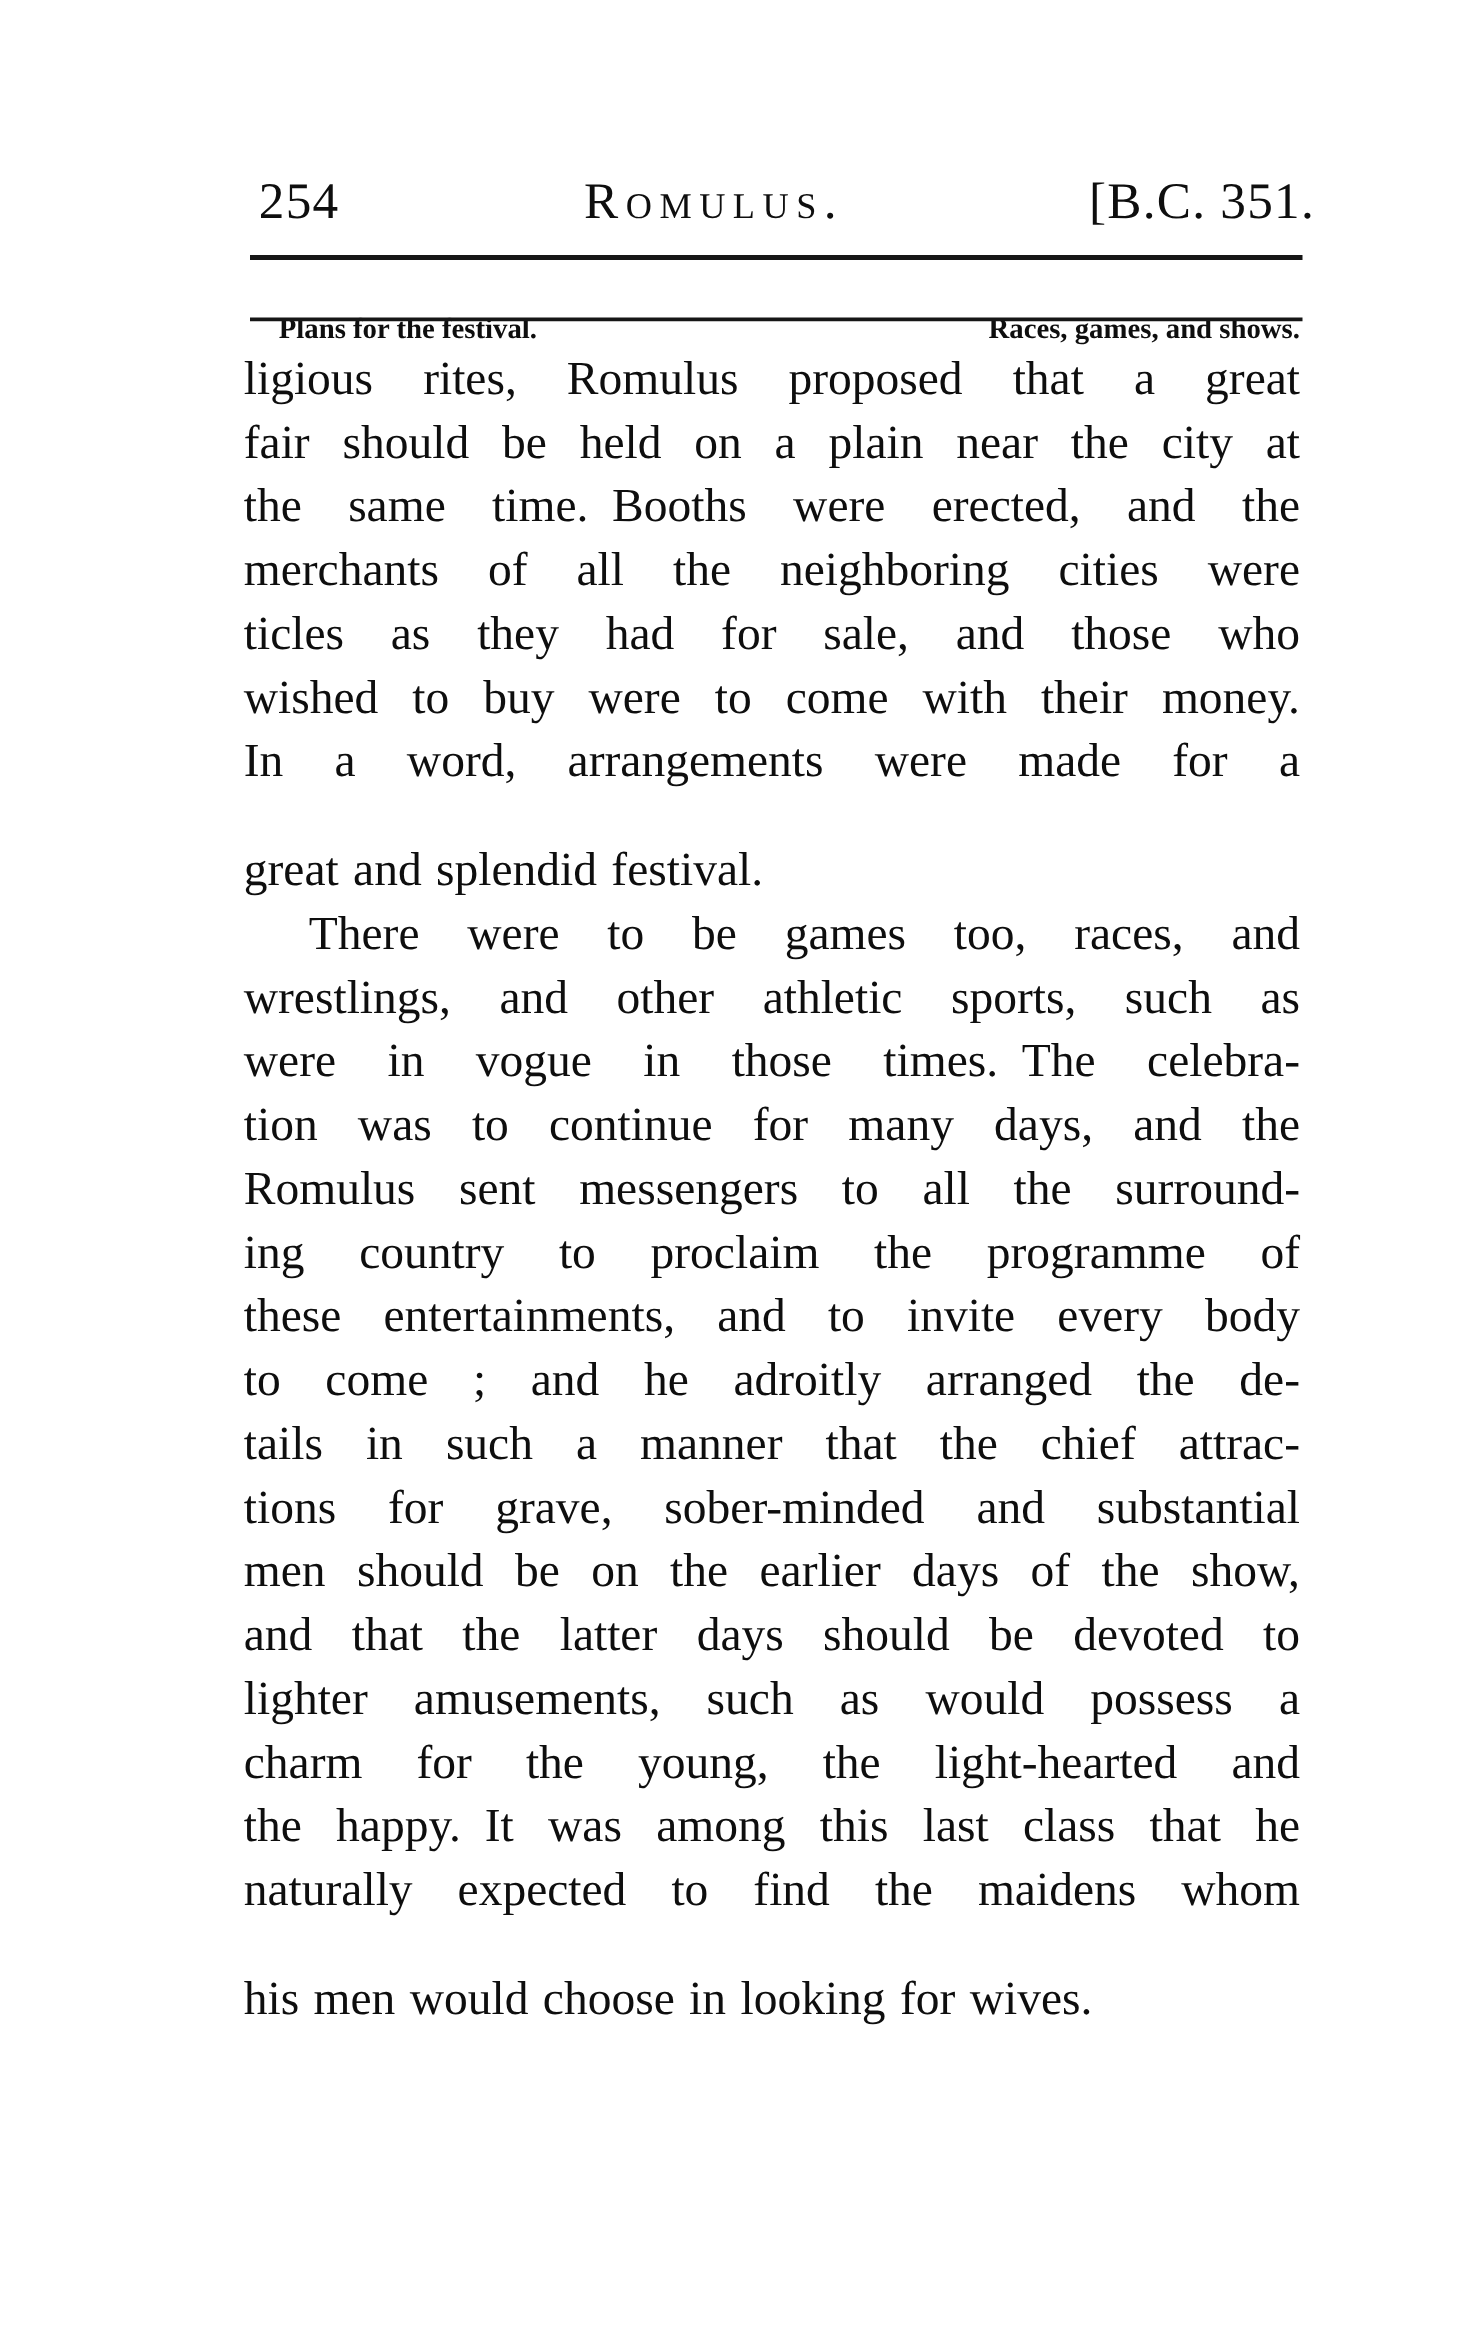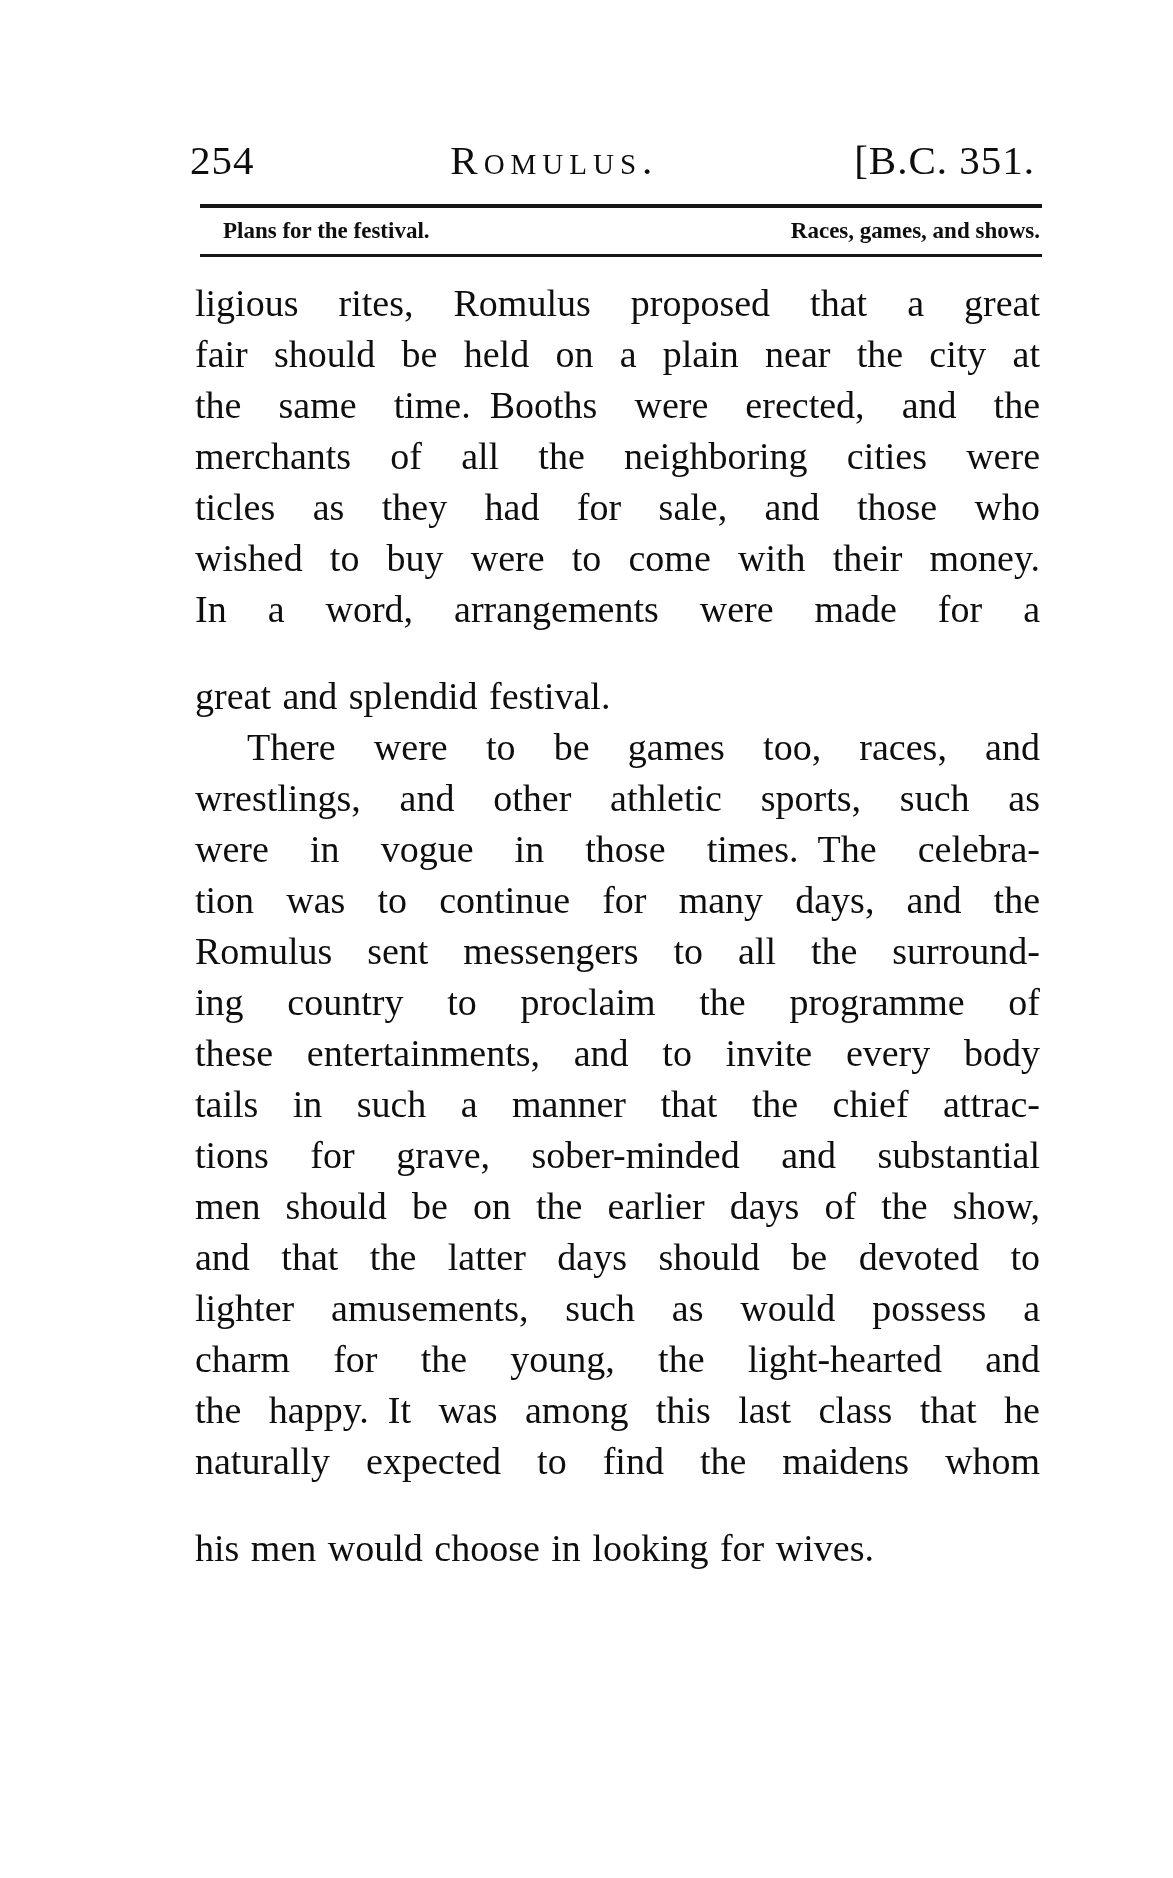--- a/index.html
+++ b/index.html
@@ -13,21 +13,21 @@
     height: 1878px;
     background: #ffffff;
     color: #0e0e0e;
     font-family: "Liberation Serif", "DejaVu Serif", serif;
     overflow: hidden;
   }
   
   #header-row {
     position: absolute;
     top: 136px;
-    left: 190px;
+    left: 207px;
     width: 845px;
     display: flex;
     align-items: baseline;
     font-size: 41px;
     line-height: 48px;
   }
   #page-number {
     flex: 0 0 auto;
     letter-spacing: 1px;
   }
@@ -57,21 +57,21 @@
     top: 212px;
     left: 195px;
     width: 845px;
     display: flex;
     justify-content: space-between;
     align-items: baseline;
     font-weight: bold;
     font-size: 23px;
     line-height: 38px;
   }
-  #head-left { padding-left: 28px; }
+  #head-left { padding-left: 28px; margin-top: 32px; }
   #head-right { text-align: left; }
   
   #body-text {
     position: absolute;
     top: 278px;
     left: 195px;
     width: 845px;
     font-size: 38px;
     line-height: 51px;
     word-spacing: 2px;
@@ -120,20 +120,21 @@
       <div class="line">wished to buy were to come with their money.</div>
       <div class="line">In a word, arrangements were made for a</div>
       <div class="line para-end">great and splendid festival.</div>
       <div class="line indented">There were to be games too, races, and</div>
       <div class="line">wrestlings, and other athletic sports, such as</div>
       <div class="line">were in vogue in those times. The celebra-</div>
       <div class="line">tion was to continue for many days, and the</div>
       <div class="line">Romulus sent messengers to all the surround-</div>
       <div class="line">ing country to proclaim the programme of</div>
       <div class="line">these entertainments, and to invite every body</div>
+      <div class="line">to come ; and he adroitly arranged the de-</div>
       <div class="line">tails in such a manner that the chief attrac-</div>
       <div class="line">tions for grave, sober-minded and substantial</div>
       <div class="line">men should be on the earlier days of the show,</div>
       <div class="line">and that the latter days should be devoted to</div>
       <div class="line">lighter amusements, such as would possess a</div>
       <div class="line">charm for the young, the light-hearted and</div>
       <div class="line">the happy. It was among this last class that he</div>
       <div class="line">naturally expected to find the maidens whom</div>
       <div class="line para-end">his men would choose in looking for wives.</div>
     </div>

